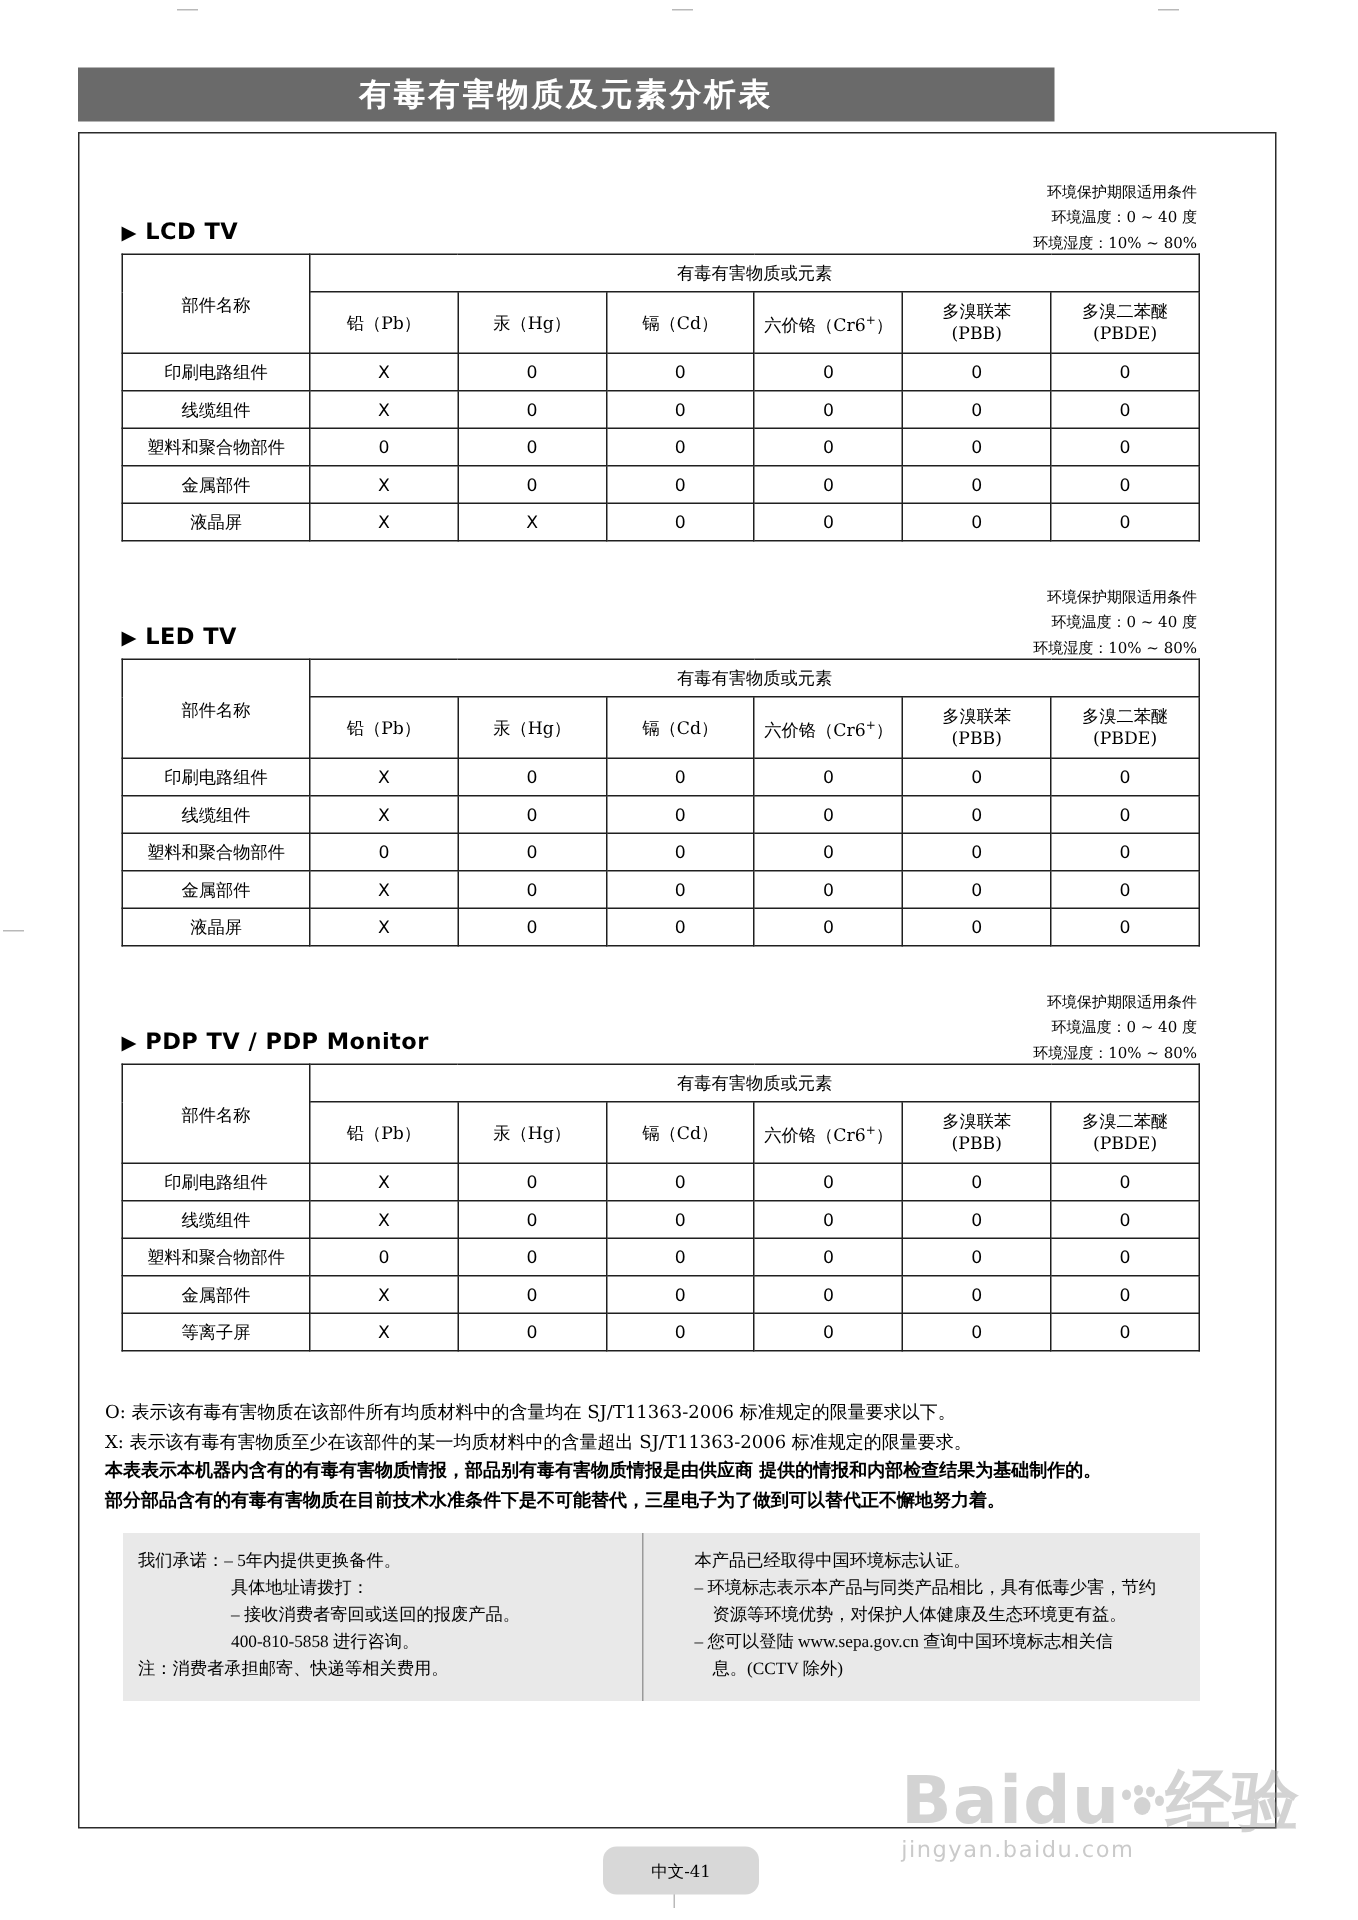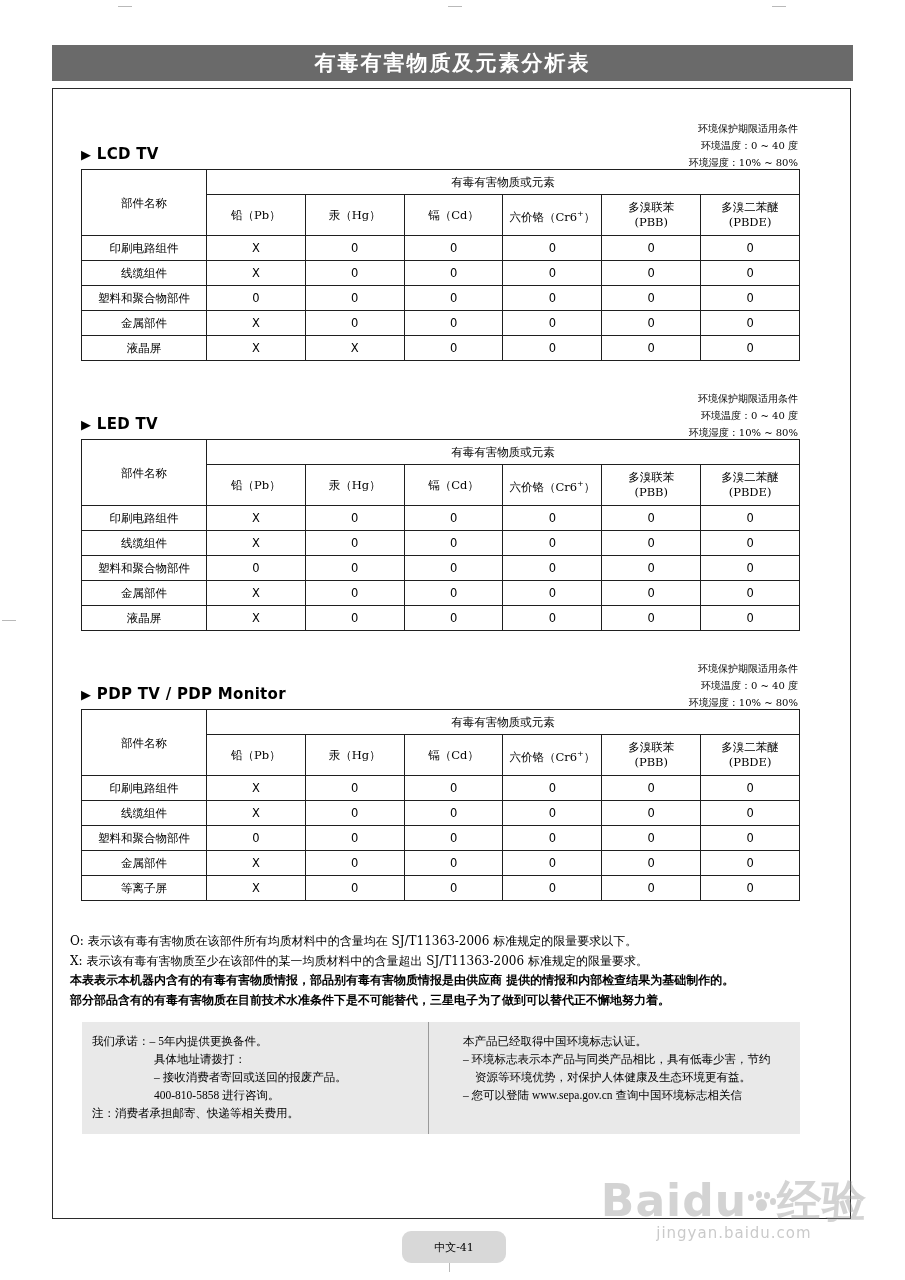--- a/index.html
+++ b/index.html
@@ -40,21 +40,21 @@
   .crop-bottom {
     position: absolute;
     bottom: 8px; left: 449px;
     width: 1px; height: 14px;
     background: #b9b9b9;
   }
 
   .title-bar {
     position: absolute;
     left: 52px; top: 45px;
-    width: 801px; height: 36px;
+    width: 651px; height: 36px;
     background: #6a6a6a;
     color: #fff;
     display: flex;
     align-items: center;
     justify-content: center;
     font-size: 21px;
     letter-spacing: 2px;
     font-family: "DejaVu Serif", "Liberation Serif", serif;
     font-weight: bold;
   }
@@ -161,21 +161,21 @@
     font-size: 11px;
     display: flex;
     align-items: center;
     justify-content: center;
     font-family: "DejaVu Serif", "Liberation Serif", serif;
   }
 
   .wm {
     position: absolute;
     right: 38px; bottom: 38px;
-    text-align: center;
+    text-align: left;
     pointer-events: none;
   }
   .wm .big {
     font-size: 44px;
     font-weight: bold;
     color: rgba(150,150,150,0.42);
     font-family: "DejaVu Sans", "Liberation Sans", sans-serif;
     letter-spacing: 1px;
     line-height: 46px;
   }
@@ -446,20 +446,21 @@
       <span class="ind2">具体地址请拨打：</span>
       <span class="ind2">– 接收消费者寄回或送回的报废产品。</span>
       <span class="ind2">400-810-5858 进行咨询。</span>
       <span class="ind3">注：消费者承担邮寄、快递等相关费用。</span>
     </div>
     <div class="box-r">
       <span>本产品已经取得中国环境标志认证。</span>
       <span class="ind3">– 环境标志表示本产品与同类产品相比，具有低毒少害，节约</span>
       <span class="ind4">资源等环境优势，对保护人体健康及生态环境更有益。</span>
       <span class="ind3">– 您可以登陆 www.sepa.gov.cn 查询中国环境标志相关信</span>
+      <span class="ind4">息。(CCTV 除外)</span>
     </div>
   </div>
 
   <div class="footer-tab">中文-41</div>
 
   <div class="wm">
     <div class="big">
       <span>Baidu</span><span class="paw"><b style="width:11px;height:12px;left:9px;top:8px;"></b><b style="width:6px;height:7px;left:1px;top:3px;"></b><b style="width:6px;height:7px;left:9px;top:0px;"></b><b style="width:6px;height:7px;left:17px;top:1px;"></b><b style="width:6px;height:7px;left:23px;top:7px;"></b></span><span>经验</span>
     </div>
     <div class="small">jingyan.baidu.com</div>

